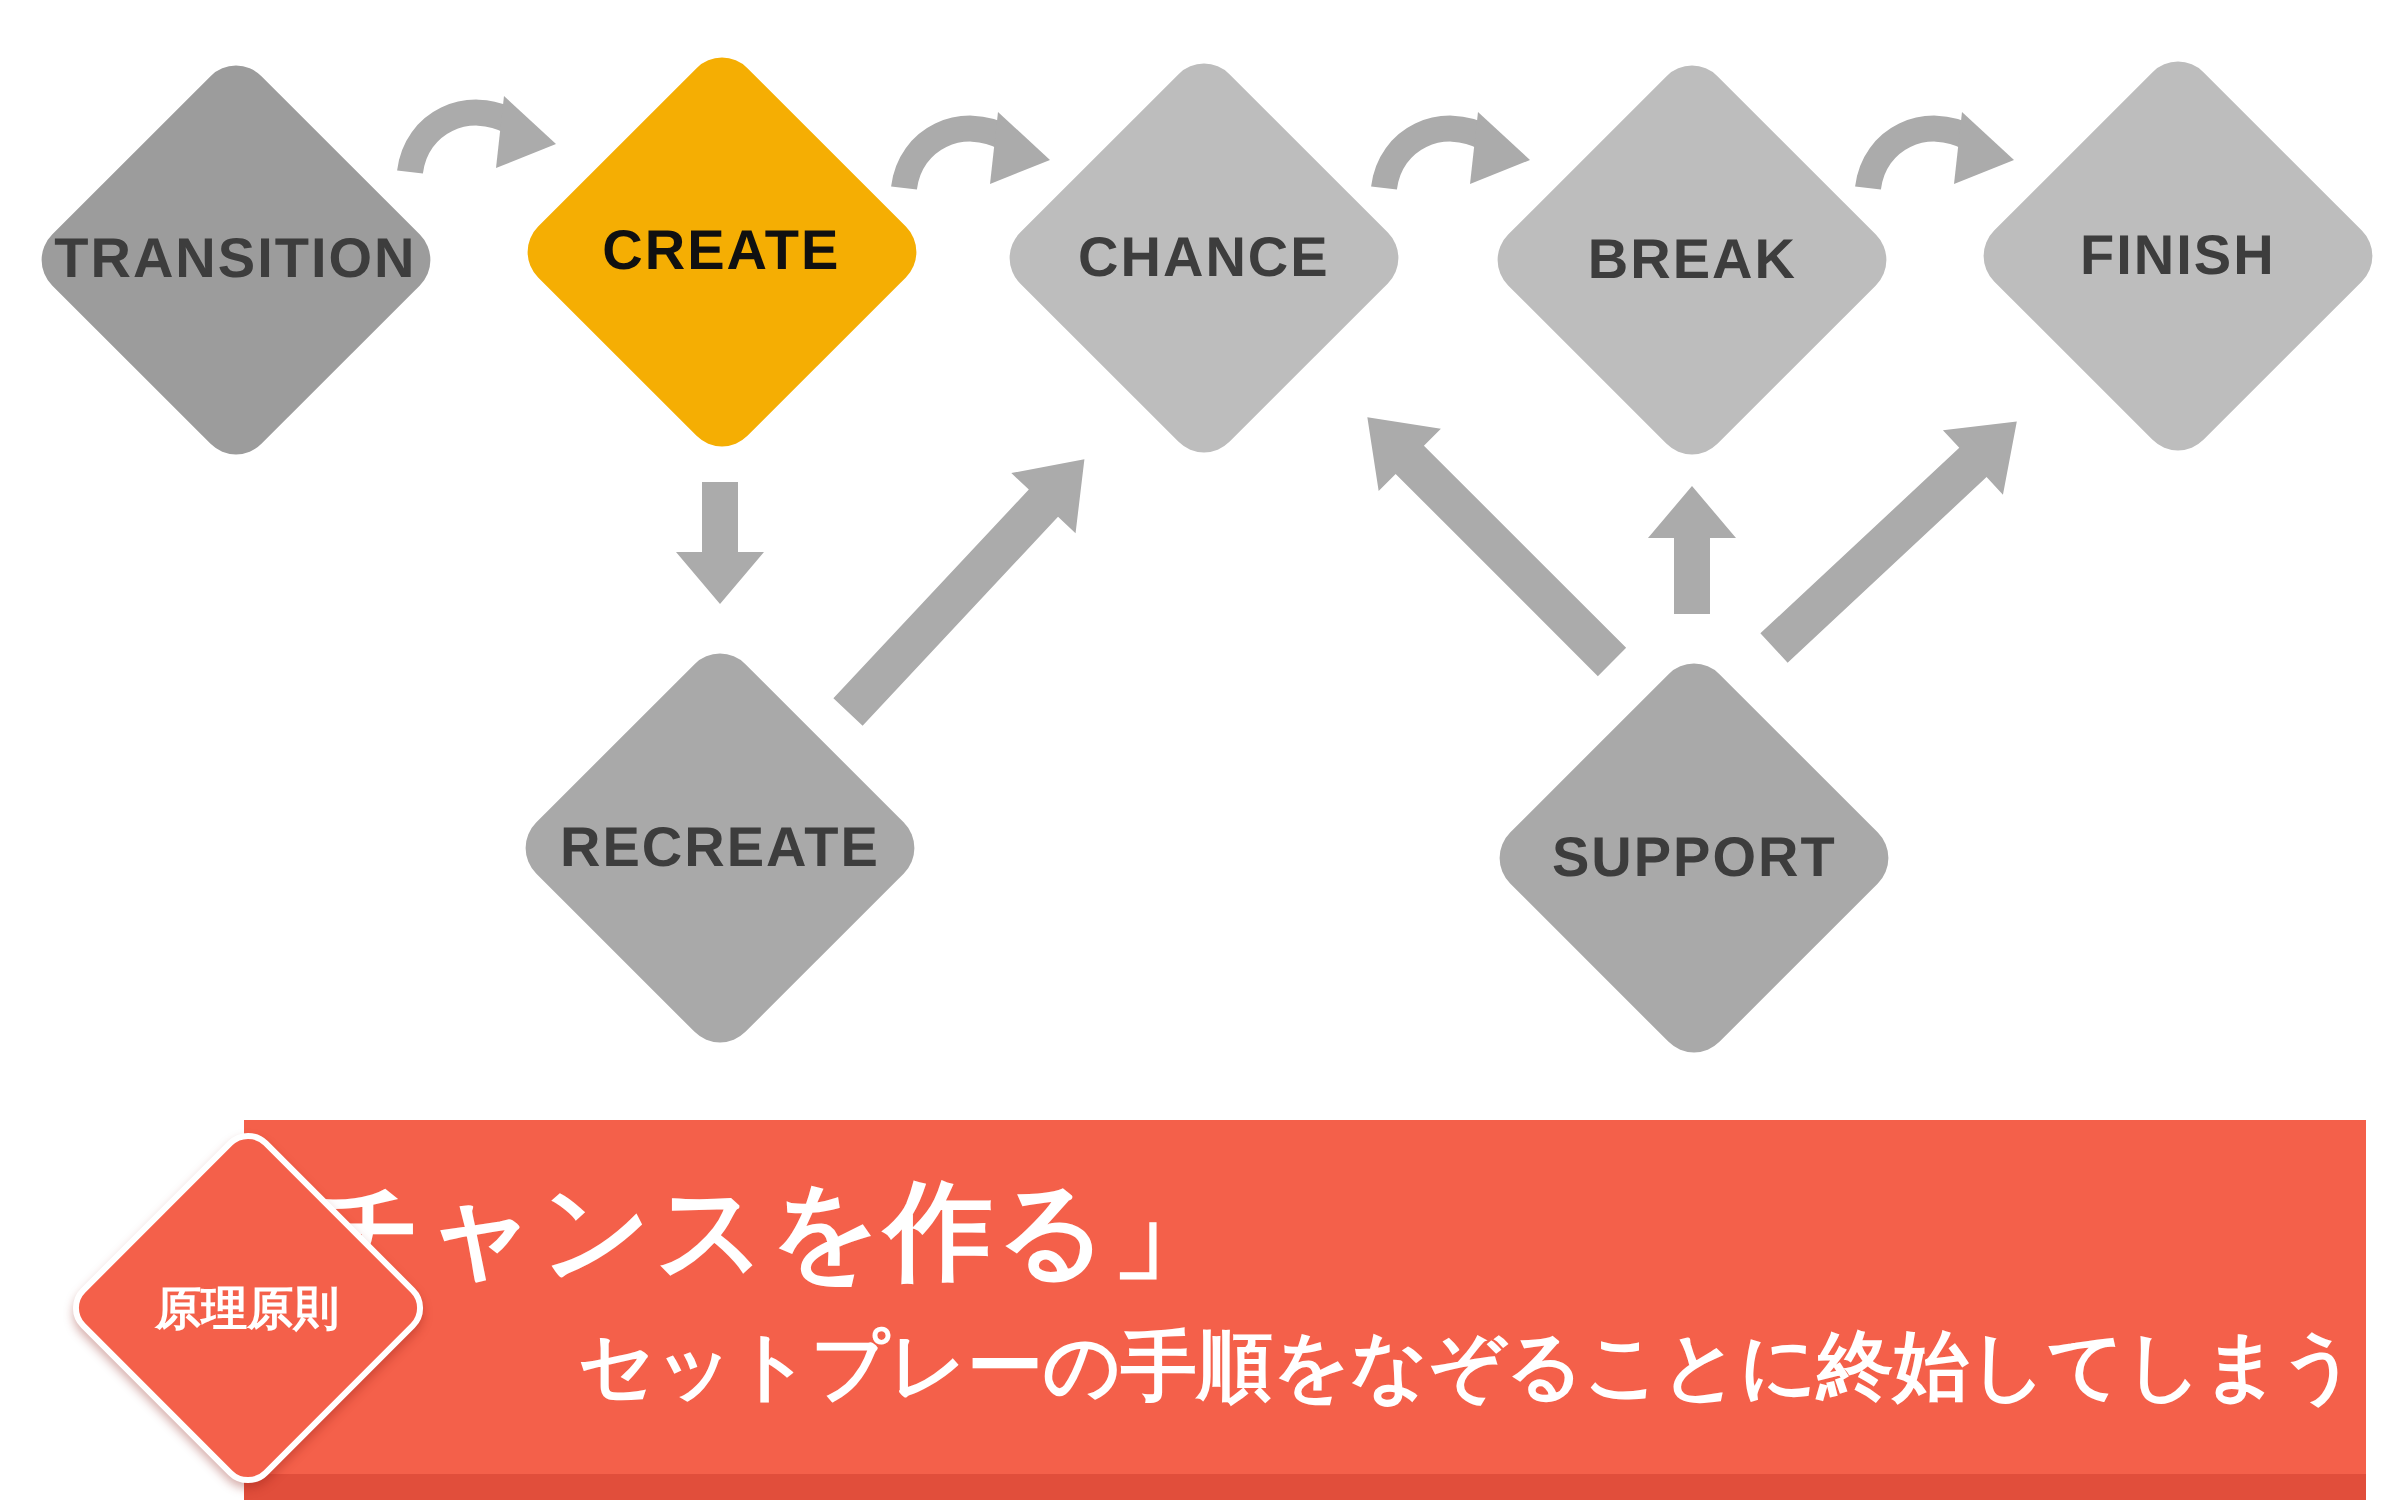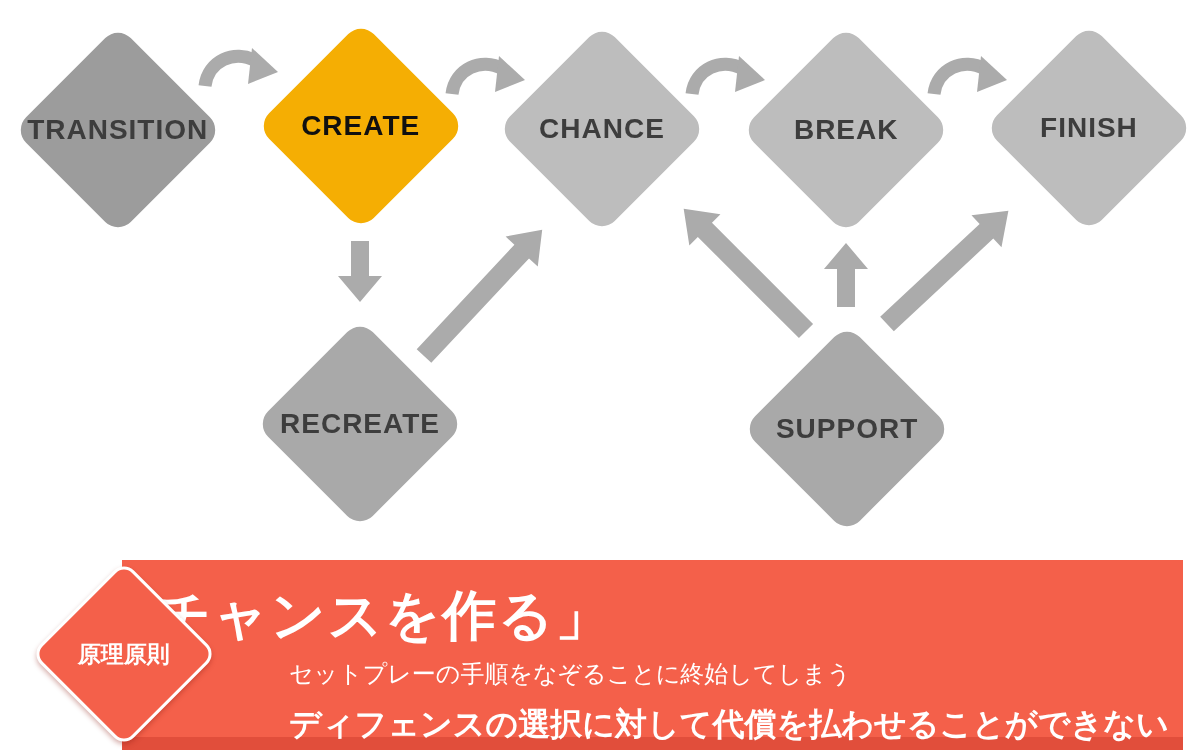--- a/index.html
+++ b/index.html
@@ -66,22 +66,22 @@
     left: 100px; top: 580px;
     font-size: 54px;
     font-weight: bold;
     letter-spacing: 2px;
     color: #ffffff;
     white-space: nowrap;
   }
   .banner-line1 {
     position: absolute;
     left: 289px; top: 658px;
-    font-size: 24px;
-    font-weight: normal;
+    font-size: 38px;
+    font-weight: bold;
     color: #ffffff;
     white-space: nowrap;
   }
   .banner-line2 {
     position: absolute;
     left: 289px; top: 703px;
     font-size: 32px;
     font-weight: bold;
     color: #ffffff;
     white-space: nowrap;
@@ -186,20 +186,19 @@
   <div class="diamond d-mid" id="node-support">
     <span>SUPPORT</span>
   </div>
 
   <div class="banner">
     <div class="banner-strip"></div>
   </div>
 
   <div class="banner-heading">「チャンスを作る」</div>
   <div class="banner-line1">セットプレーの手順をなぞることに終始してしまう</div>
-  <div class="banner-line2">ディフェンスの選択に対して代償を払わせることができない</div>
 
   <div class="principle-diamond">
     <span>原理原則</span>
   </div>
 
 
 </div>
 
 </body></html>

